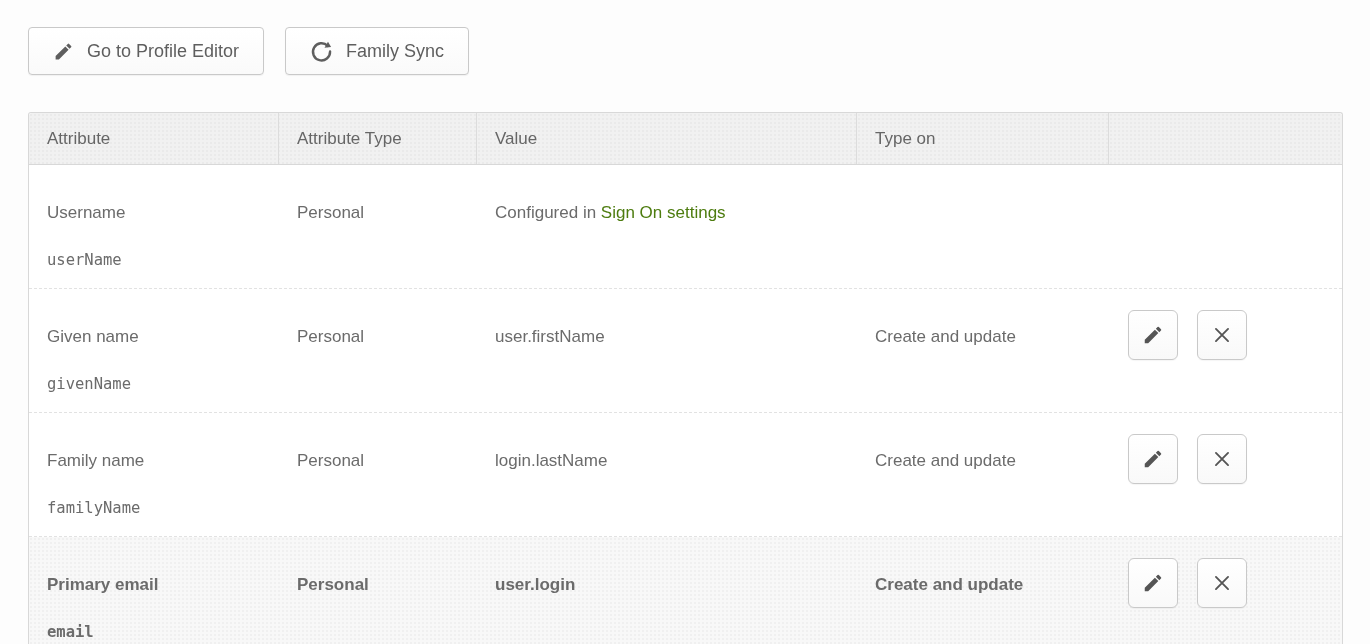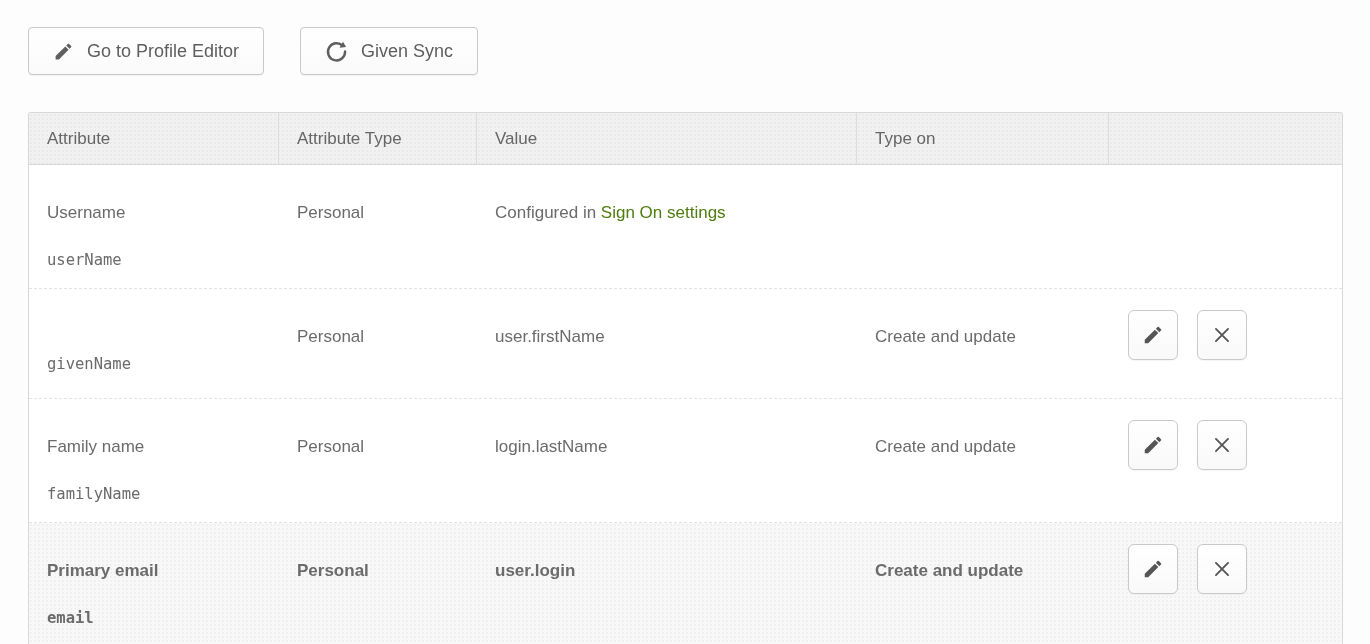--- a/index.html
+++ b/index.html
@@ -9,21 +9,21 @@
     height: 644px;
     overflow: hidden;
     background: #fdfdfd;
     font-family: "Liberation Sans", sans-serif;
     color: #646464;
   }
 
   
   .toolbar {
     display: flex;
-    gap: 36px;
+    gap: 21px;
     padding: 27px 0 0 28px;
   }
   .btn {
     display: inline-flex;
     align-items: center;
     gap: 13px;
     height: 48px;
     padding: 0 24px;
     font-family: "Liberation Sans", sans-serif;
     font-size: 18px;
@@ -136,21 +136,21 @@
     </span>
     <span>Go to Profile Editor</span>
   </button>
   <button class="btn">
     <span>
       <svg width="23" height="23" viewBox="0 0 22 22" fill="none">
         <path d="M16.9 5.6 A 8.2 8.2 0 1 0 19.2 11" stroke="#5e5e5e" stroke-width="2.3" stroke-linecap="round"></path>
         <path d="M13.9 7.3 L20.2 6.6 L17.2 1.6 Z" fill="#5e5e5e"></path>
       </svg>
     </span>
-    <span>Given Sync</span>
+    <span>Family Sync</span>
   </button>
 </div>
 
 <div class="table">
   <div class="thead">
     <div class="th">Attribute</div>
     <div class="th">Attribute Type</div>
     <div class="th">Value</div>
     <div class="th">Type on</div>
     <div class="th"></div>
@@ -162,20 +162,21 @@
       <div class="attr-name">userName</div>
     </div>
     <div class="cell">Personal</div>
     <div class="cell"><span class="value-text">Configured in </span><a class="value-link">Sign On settings</a></div>
     <div class="cell"></div>
     <div class="cell actions"></div>
   </div>
 
   <div class="row">
     <div class="cell">
+      <div class="attr-label">Given name</div>
       <div class="attr-name">givenName</div>
     </div>
     <div class="cell">Personal</div>
     <div class="cell"><span class="value-text">user.firstName</span></div>
     <div class="cell">Create and update</div>
     <div class="cell actions">
       <button class="icon-btn">
         <span>
           <svg width="22" height="22" viewBox="0 0 24 24" fill="#555555">
             <path d="M3 17.25V21h3.75L17.81 9.94l-3.75-3.75L3 17.25zM20.71 7.04a.996.996 0 0 0 0-1.41l-2.34-2.34a.996.996 0 0 0-1.41 0l-1.83 1.83 3.75 3.75 1.83-1.83z"></path>

